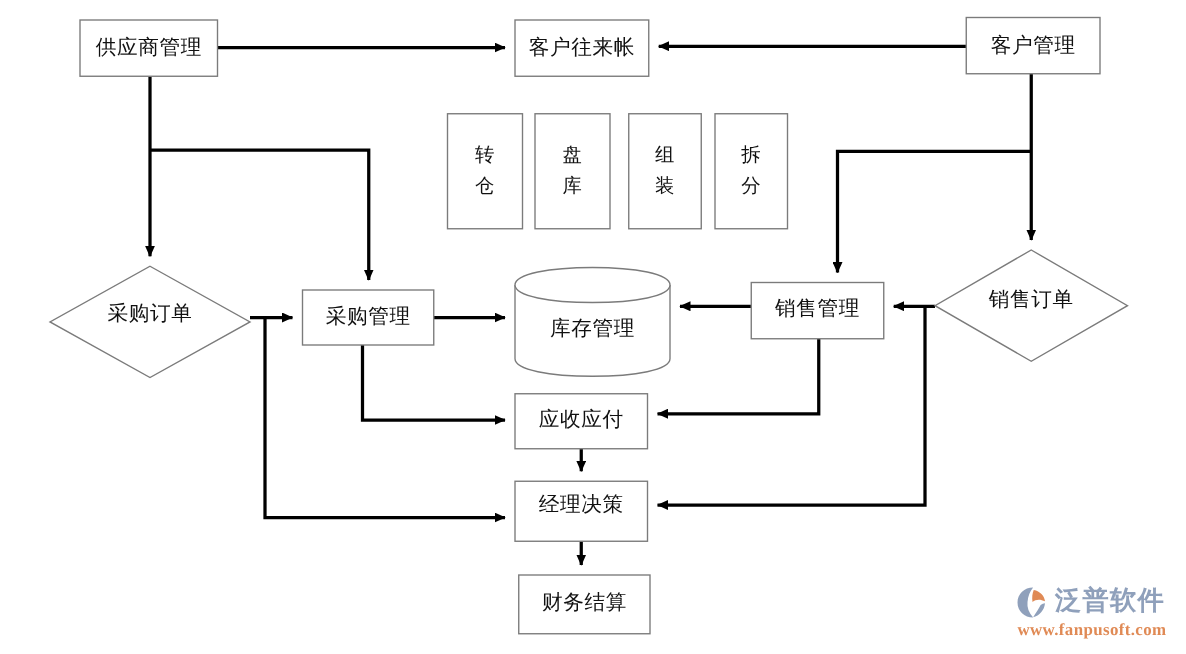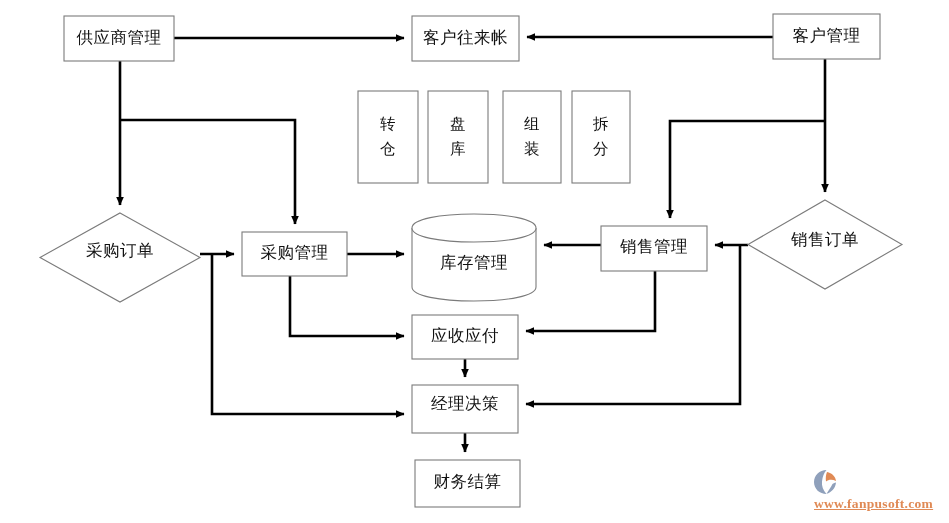--- a/index.html
+++ b/index.html
@@ -79,21 +79,20 @@
   .logo-url {
     position: absolute;
     left: 2px;
     top: 30px;
     font-family: "Liberation Serif", "DejaVu Serif", serif;
     font-size: 13.5px;
     font-weight: bold;
     color: #e08a55;
     letter-spacing: 0.3px;
     white-space: nowrap;
-    text-decoration: underline;
   }
 </style>
 </head>
 <body>
 
 <div id="diagram-root">
 
   <svg class="flow" viewBox="0 0 949 523">
     <defs>
       <marker id="arrowhead" markerWidth="9" markerHeight="8" refX="8.4" refY="4" orient="auto" markerUnits="userSpaceOnUse">
@@ -224,16 +223,17 @@
       </g>
     </g>
   </svg>
 
   <div class="logo-wrap">
     <svg class="logo-mark" viewBox="0 0 30 28">
       <path d="M14.5,2 C7.5,2 2,7 2,14 C2,21 7.5,26 14.5,26 C11,22 9.5,18 10,13.5 C10.5,8.5 12,5 14.5,2 Z" fill="#8fa0bb"></path>
       <path d="M15,4 C20,5 23.5,8.5 24,13 C20,11 16.5,11.5 14,13.5 C13.5,10 13.8,6.8 15,4 Z" fill="#e08a55"></path>
       <path d="M24,14.5 C23.5,20 19.5,24.5 14.5,25.8 C17,22 19,19 20.5,16 C21.6,15.1 22.8,14.6 24,14.5 Z" fill="#8fa0bb"></path>
     </svg>
+    <div class="logo-text">泛普软件</div>
     <div class="logo-url">www.fanpusoft.com</div>
   </div>
 
 </div>
 
 </body></html>

